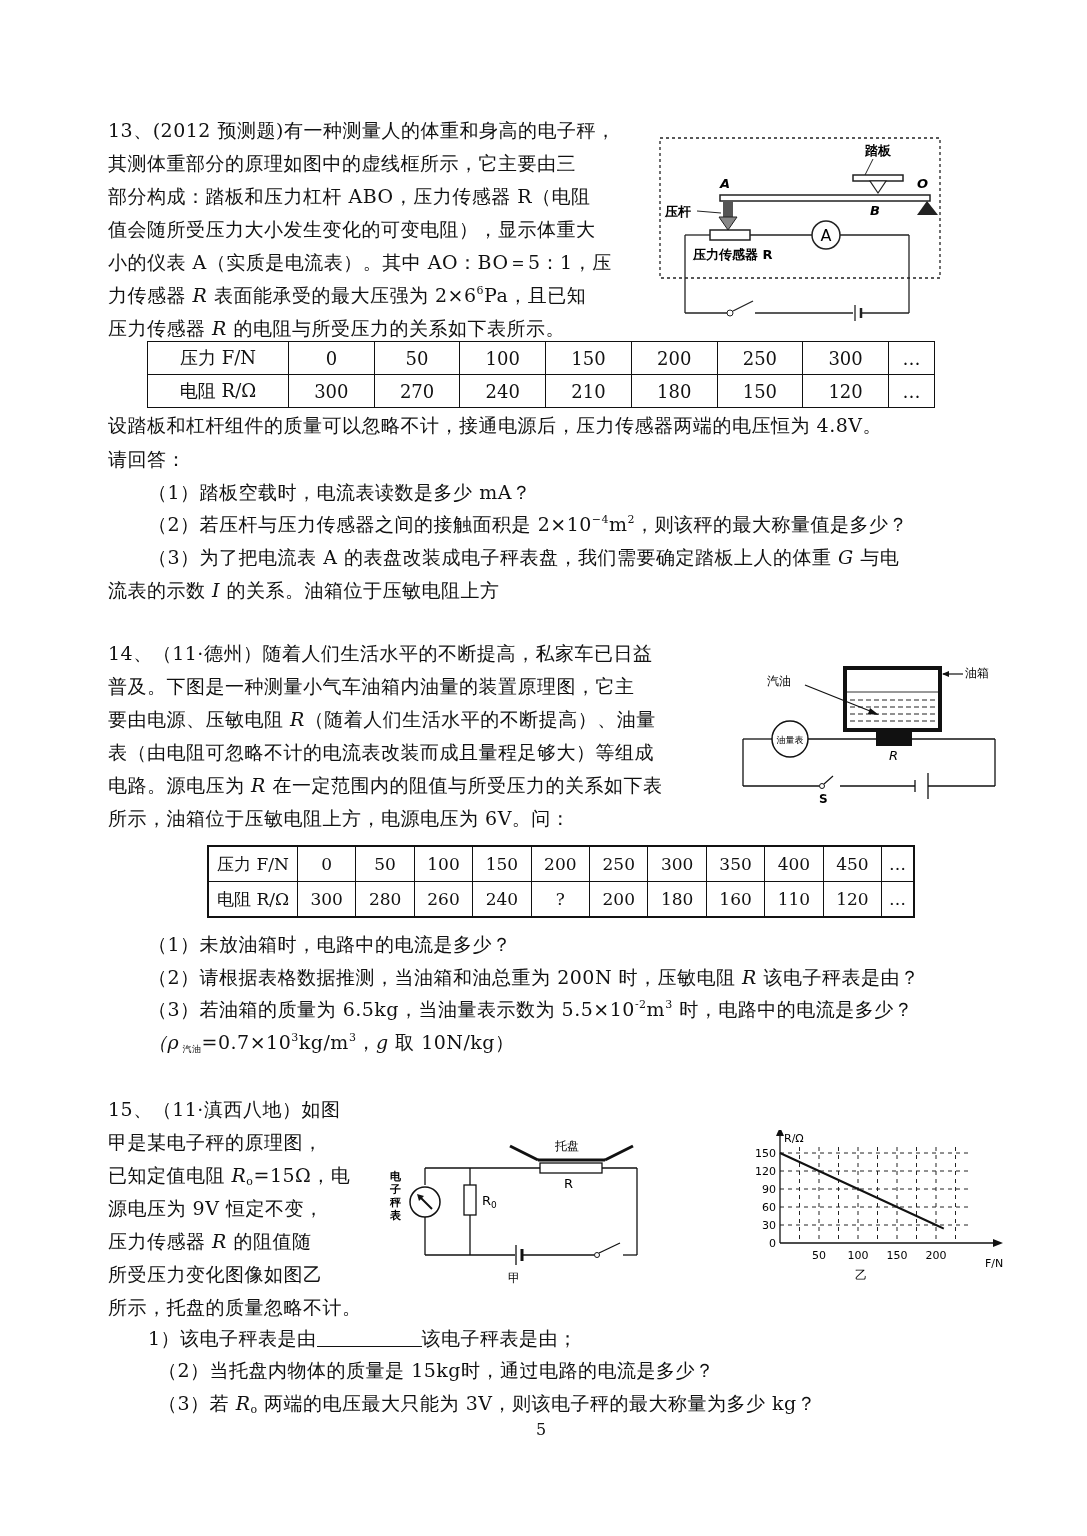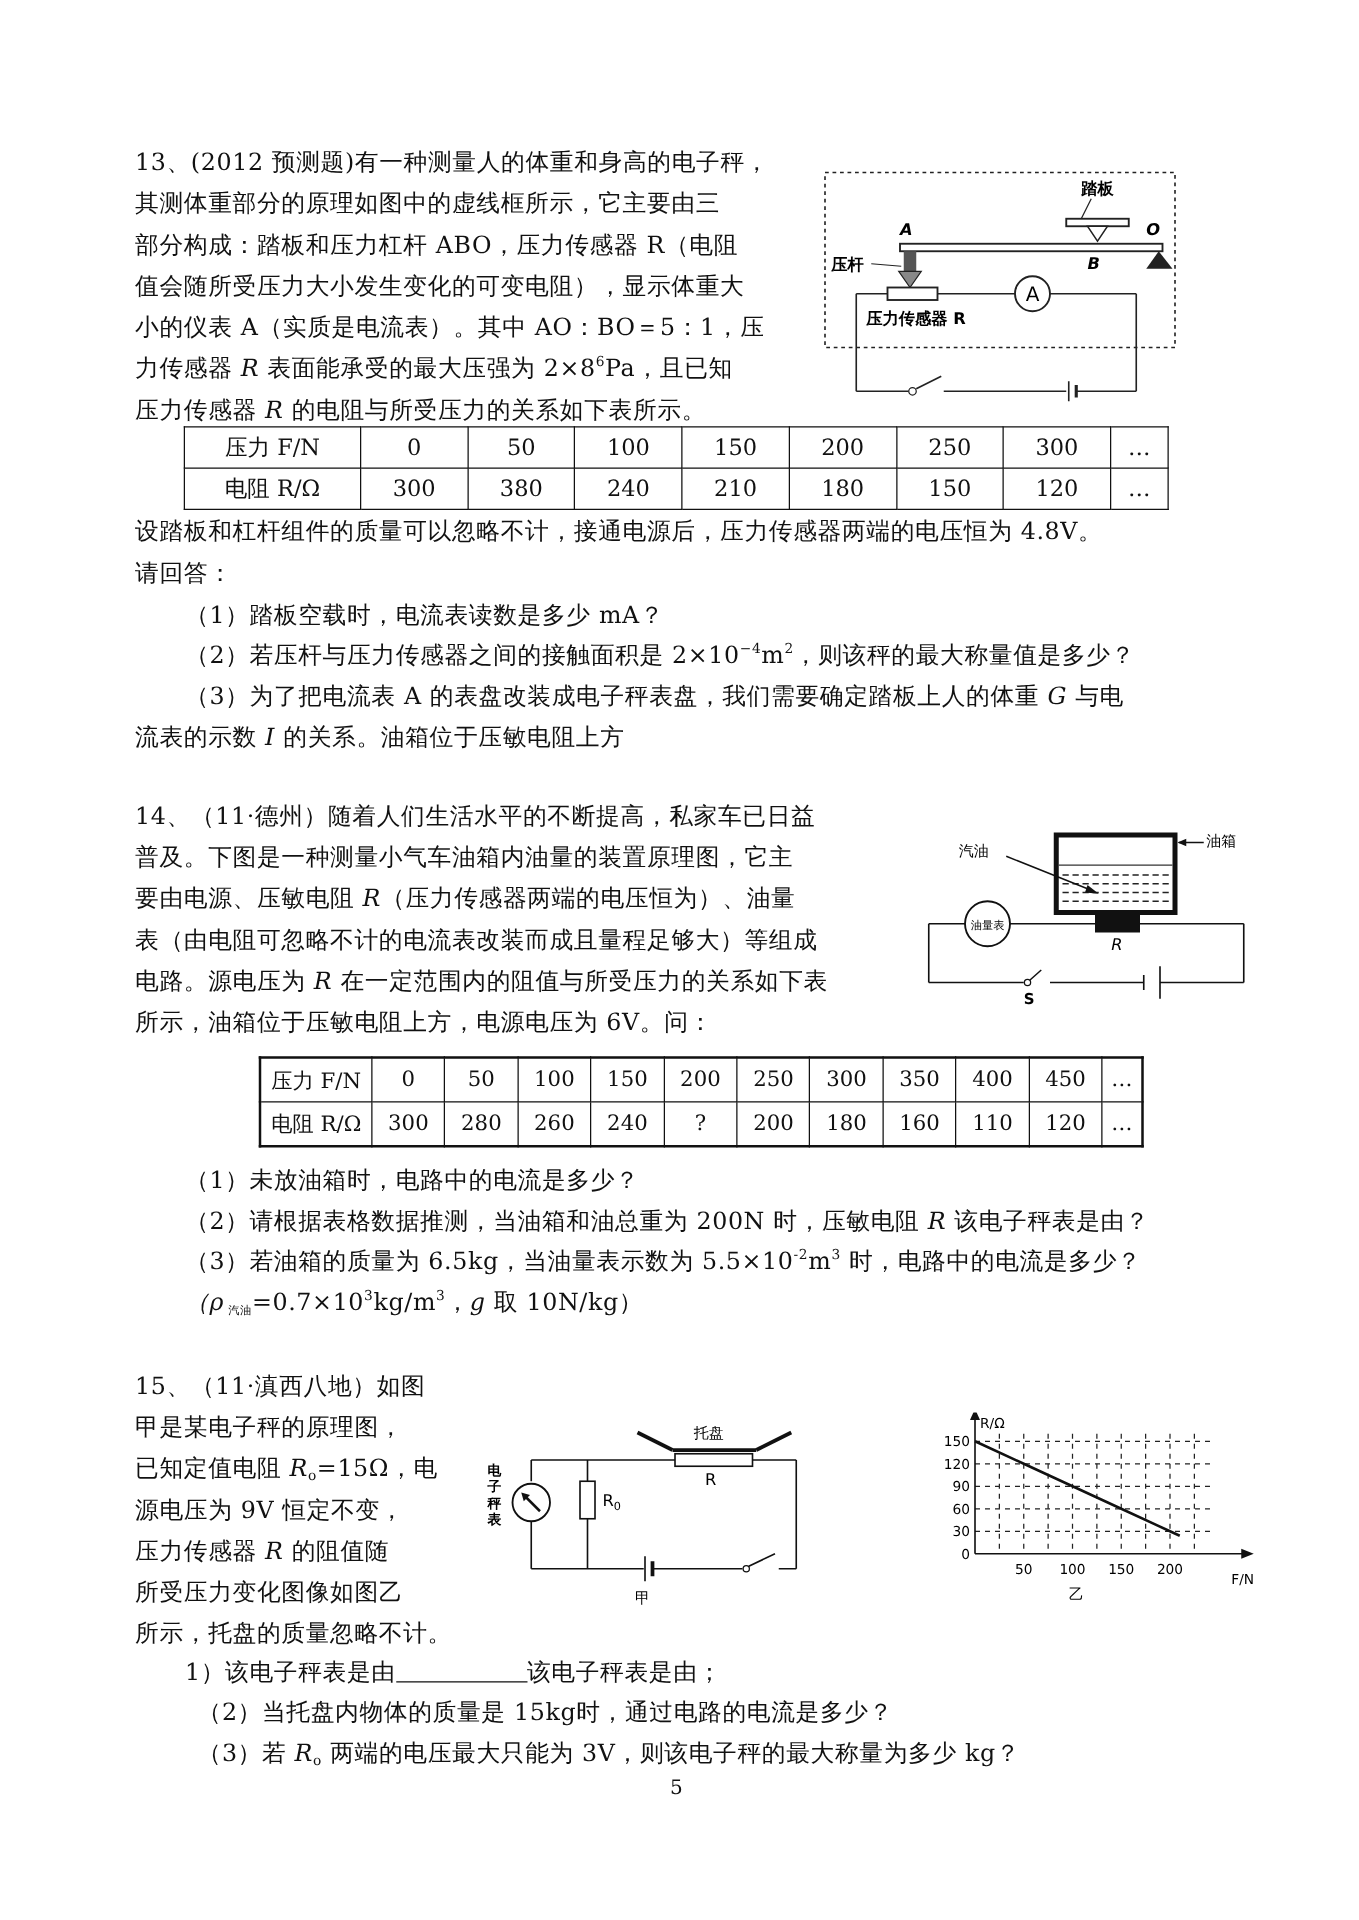--- a/index.html
+++ b/index.html
@@ -19,21 +19,21 @@
 </style>
 </head>
 <body>
 
 <div>
   <div class="line" style="left:108px;top:118px">13、(2012 预测题)有一种测量人的体重和身高的电子秤，</div>
   <div class="line" style="left:108px;top:151px">其测体重部分的原理如图中的虚线框所示，它主要由三</div>
   <div class="line" style="left:108px;top:184px">部分构成：踏板和压力杠杆 ABO，压力传感器 R（电阻</div>
   <div class="line" style="left:108px;top:217px">值会随所受压力大小发生变化的可变电阻），显示体重大</div>
   <div class="line" style="left:108px;top:250px">小的仪表 A（实质是电流表）。其中 AO：BO＝5：1，压</div>
-  <div class="line" style="left:108px;top:283px"><span>力传感器 </span><span class="it">R</span><span> 表面能承受的最大压强为 2×8</span><sup>6</sup><span>Pa，且已知</span></div>
+  <div class="line" style="left:108px;top:283px"><span>力传感器 </span><span class="it">R</span><span> 表面能承受的最大压强为 2×6</span><sup>6</sup><span>Pa，且已知</span></div>
   <div class="line" style="left:108px;top:316px"><span>压力传感器 </span><span class="it">R</span><span> 的电阻与所受压力的关系如下表所示。</span></div>
 
   <svg class="abs" style="left:655px;top:133px" width="290" height="195">
     <rect x="5" y="5" width="280" height="140" fill="none" stroke="#222" stroke-width="1.3" stroke-dasharray="3,3"></rect>
     <text x="210" y="22" font-size="13" font-weight="bold">踏板</text>
     <line x1="218" y1="26" x2="210" y2="42" stroke="#222" stroke-width="1"></line>
     <rect x="198" y="42" width="50" height="6" fill="#fff" stroke="#222" stroke-width="1.5"></rect>
     <polygon points="215,48 231,48 223,60" fill="#fff" stroke="#222" stroke-width="1.2"></polygon>
     <text x="65" y="55" font-size="13" font-style="italic" font-weight="bold">A</text>
     <text x="262" y="55" font-size="13" font-style="italic" font-weight="bold">O</text>
@@ -71,21 +71,21 @@
       <td>100</td>
       <td>150</td>
       <td>200</td>
       <td>250</td>
       <td>300</td>
       <td>…</td>
     </tr>
     <tr>
       <td>电阻 R/Ω</td>
       <td>300</td>
-      <td>380</td>
+      <td>270</td>
       <td>240</td>
       <td>210</td>
       <td>180</td>
       <td>150</td>
       <td>120</td>
       <td>…</td>
     </tr>
   </tbody>
     </table>
 
@@ -93,21 +93,21 @@
   <div class="line" style="left:108px;top:447px">请回答：</div>
   <div class="line" style="left:148px;top:480px">（1）踏板空载时，电流表读数是多少 mA？</div>
   <div class="line" style="left:148px;top:512px"><span>（2）若压杆与压力传感器之间的接触面积是 2×10</span><sup>−4</sup><span>m</span><sup>2</sup><span>，则该秤的最大称量值是多少？</span></div>
   <div class="line" style="left:148px;top:545px"><span>（3）为了把电流表 A 的表盘改装成电子秤表盘，我们需要确定踏板上人的体重 </span><span class="it">G</span><span> 与电</span></div>
   <div class="line" style="left:108px;top:578px"><span>流表的示数 </span><span class="it">I</span><span> 的关系。油箱位于压敏电阻上方</span></div>
 </div>
 
 <div>
   <div class="line" style="left:108px;top:641px">14、（11·德州）随着人们生活水平的不断提高，私家车已日益</div>
   <div class="line" style="left:108px;top:674px">普及。下图是一种测量小气车油箱内油量的装置原理图，它主</div>
-  <div class="line" style="left:108px;top:707px"><span>要由电源、压敏电阻 </span><span class="it">R</span><span>（压力传感器两端的电压恒为）、油量</span></div>
+  <div class="line" style="left:108px;top:707px"><span>要由电源、压敏电阻 </span><span class="it">R</span><span>（随着人们生活水平的不断提高）、油量</span></div>
   <div class="line" style="left:108px;top:740px">表（由电阻可忽略不计的电流表改装而成且量程足够大）等组成</div>
   <div class="line" style="left:108px;top:773px"><span>电路。源电压为 </span><span class="it">R</span><span> 在一定范围内的阻值与所受压力的关系如下表</span></div>
   <div class="line" style="left:108px;top:806px">所示，油箱位于压敏电阻上方，电源电压为 6V。问：</div>
 
   <svg class="abs" style="left:735px;top:655px" width="275" height="150">
     <rect x="110" y="13" width="95" height="62" fill="#fff" stroke="#111" stroke-width="4"></rect>
     <line x1="112" y1="37" x2="203" y2="37" stroke="#333" stroke-width="1"></line>
     <line x1="115" y1="45" x2="200" y2="45" stroke="#222" stroke-width="1.2" stroke-dasharray="5,3"></line>
     <line x1="115" y1="52" x2="200" y2="52" stroke="#222" stroke-width="1.2" stroke-dasharray="5,3"></line>
     <line x1="115" y1="59" x2="200" y2="59" stroke="#222" stroke-width="1.2" stroke-dasharray="5,3"></line>

